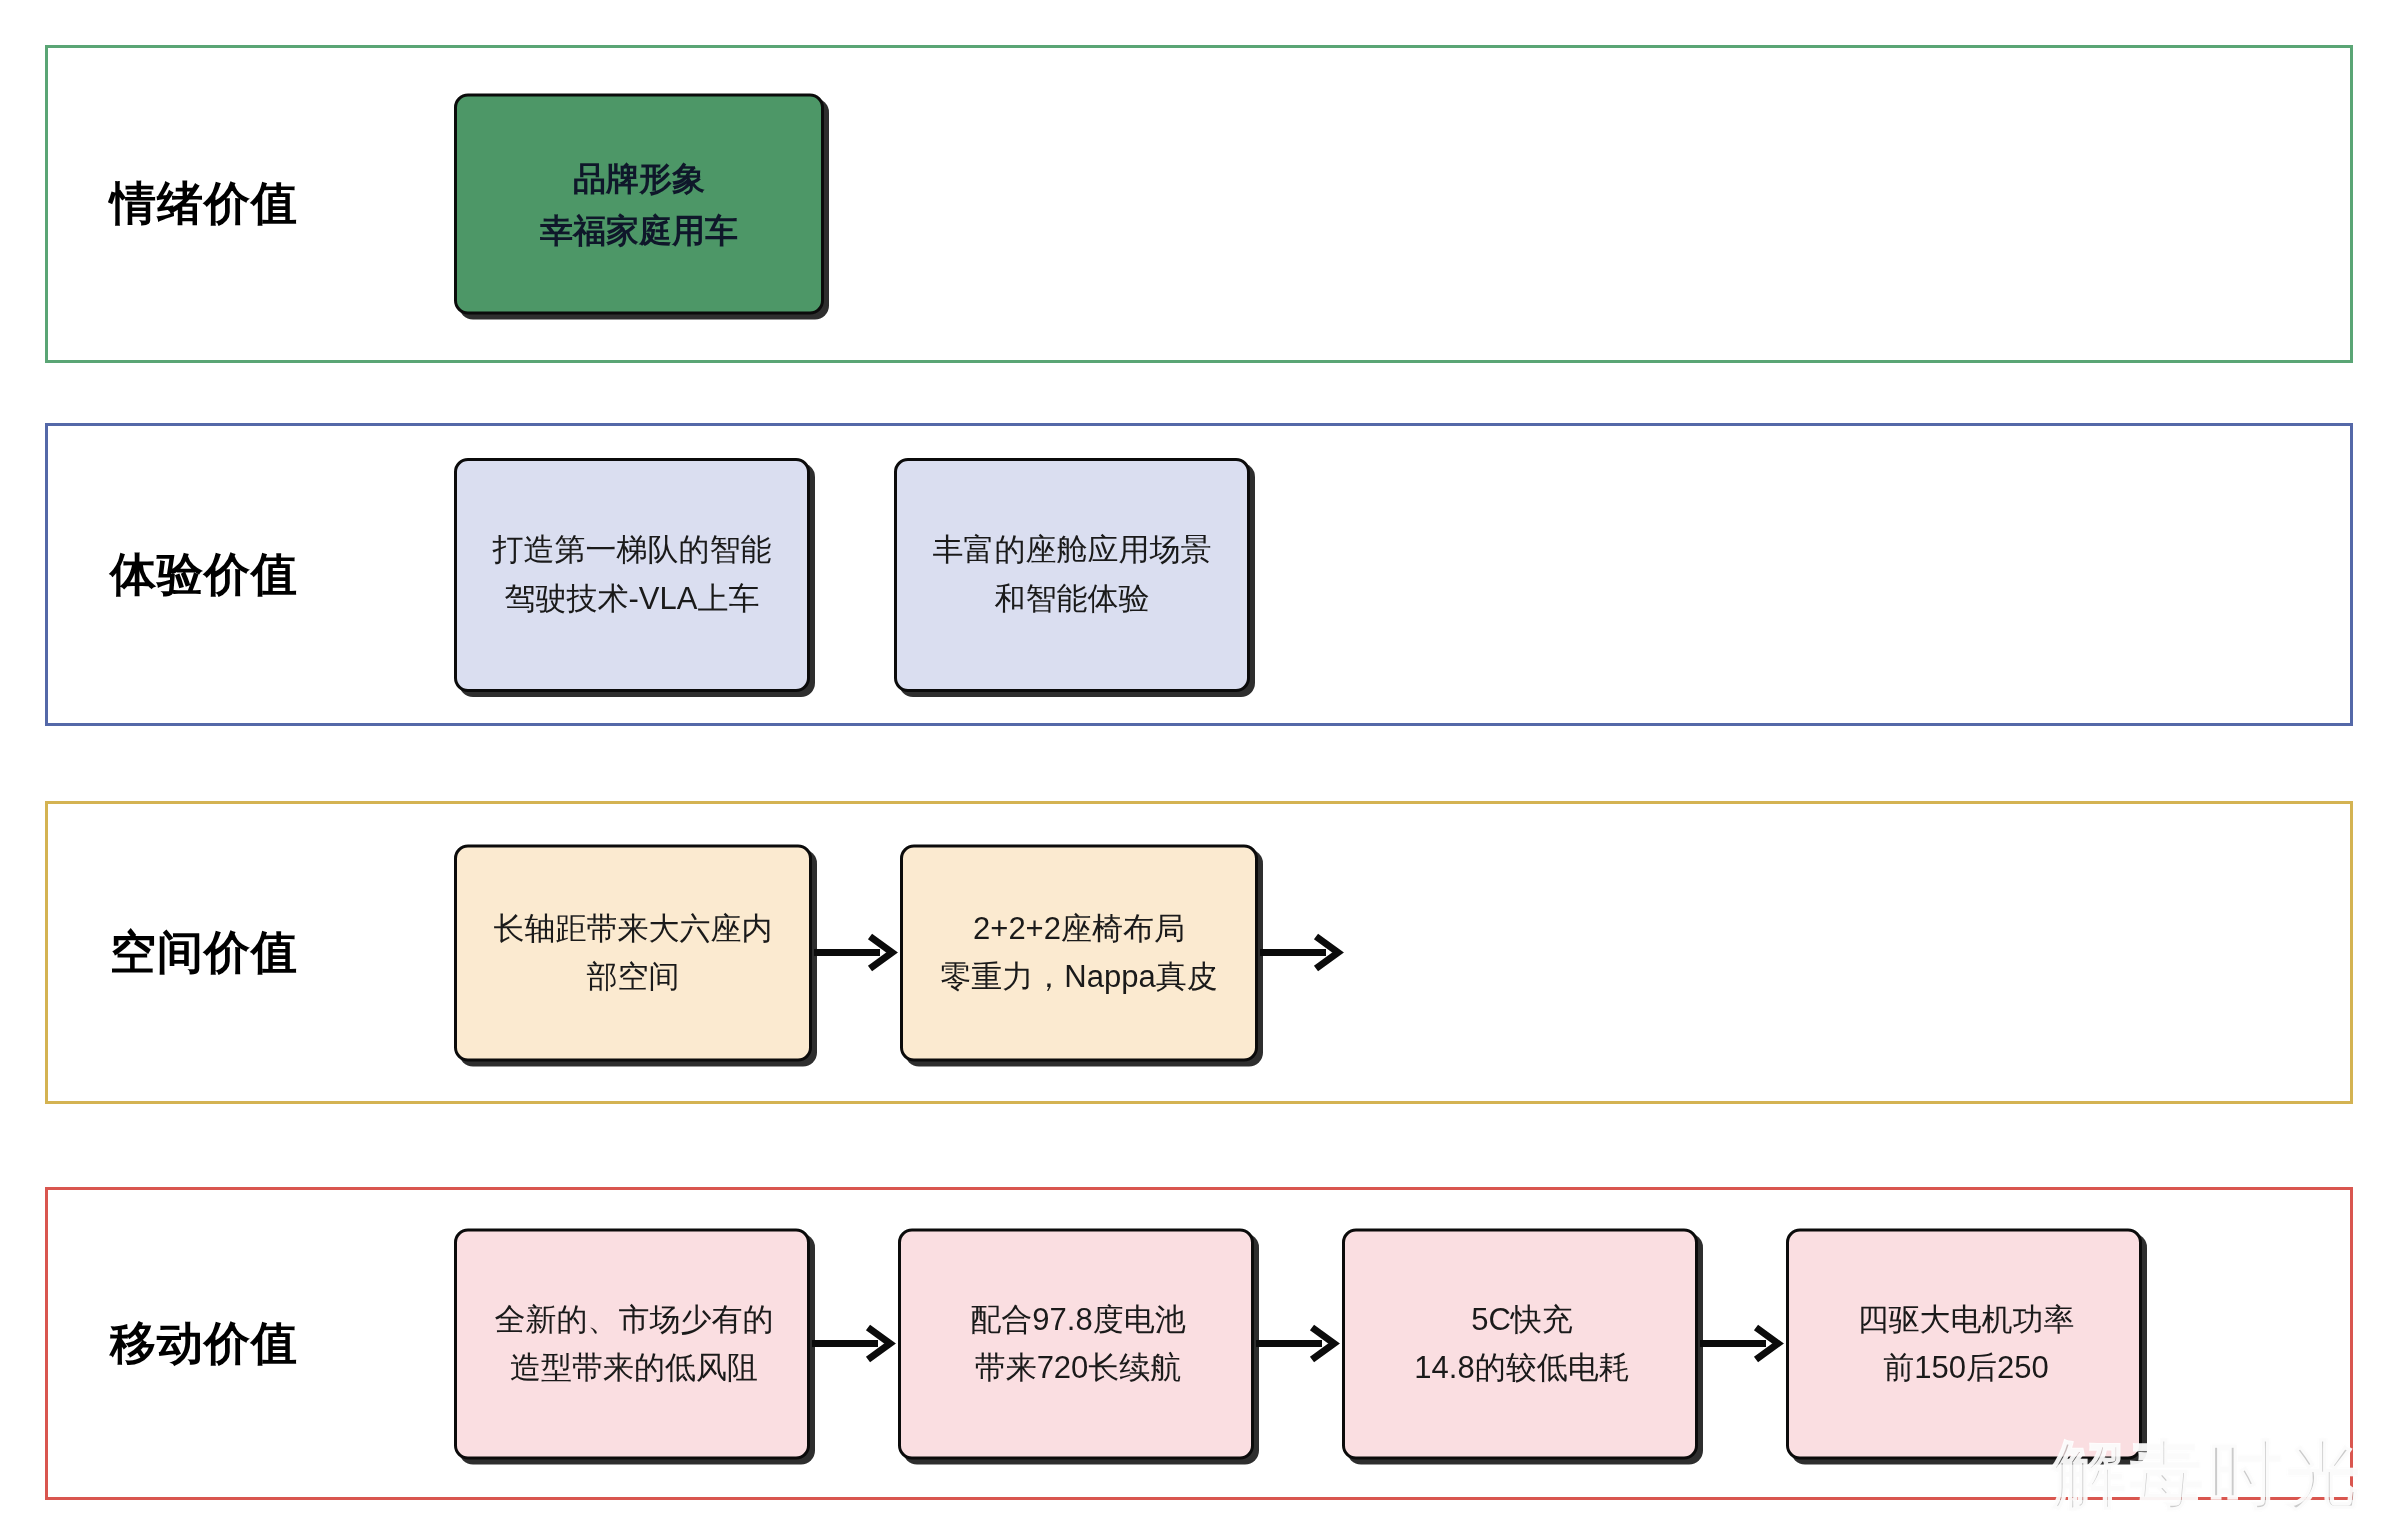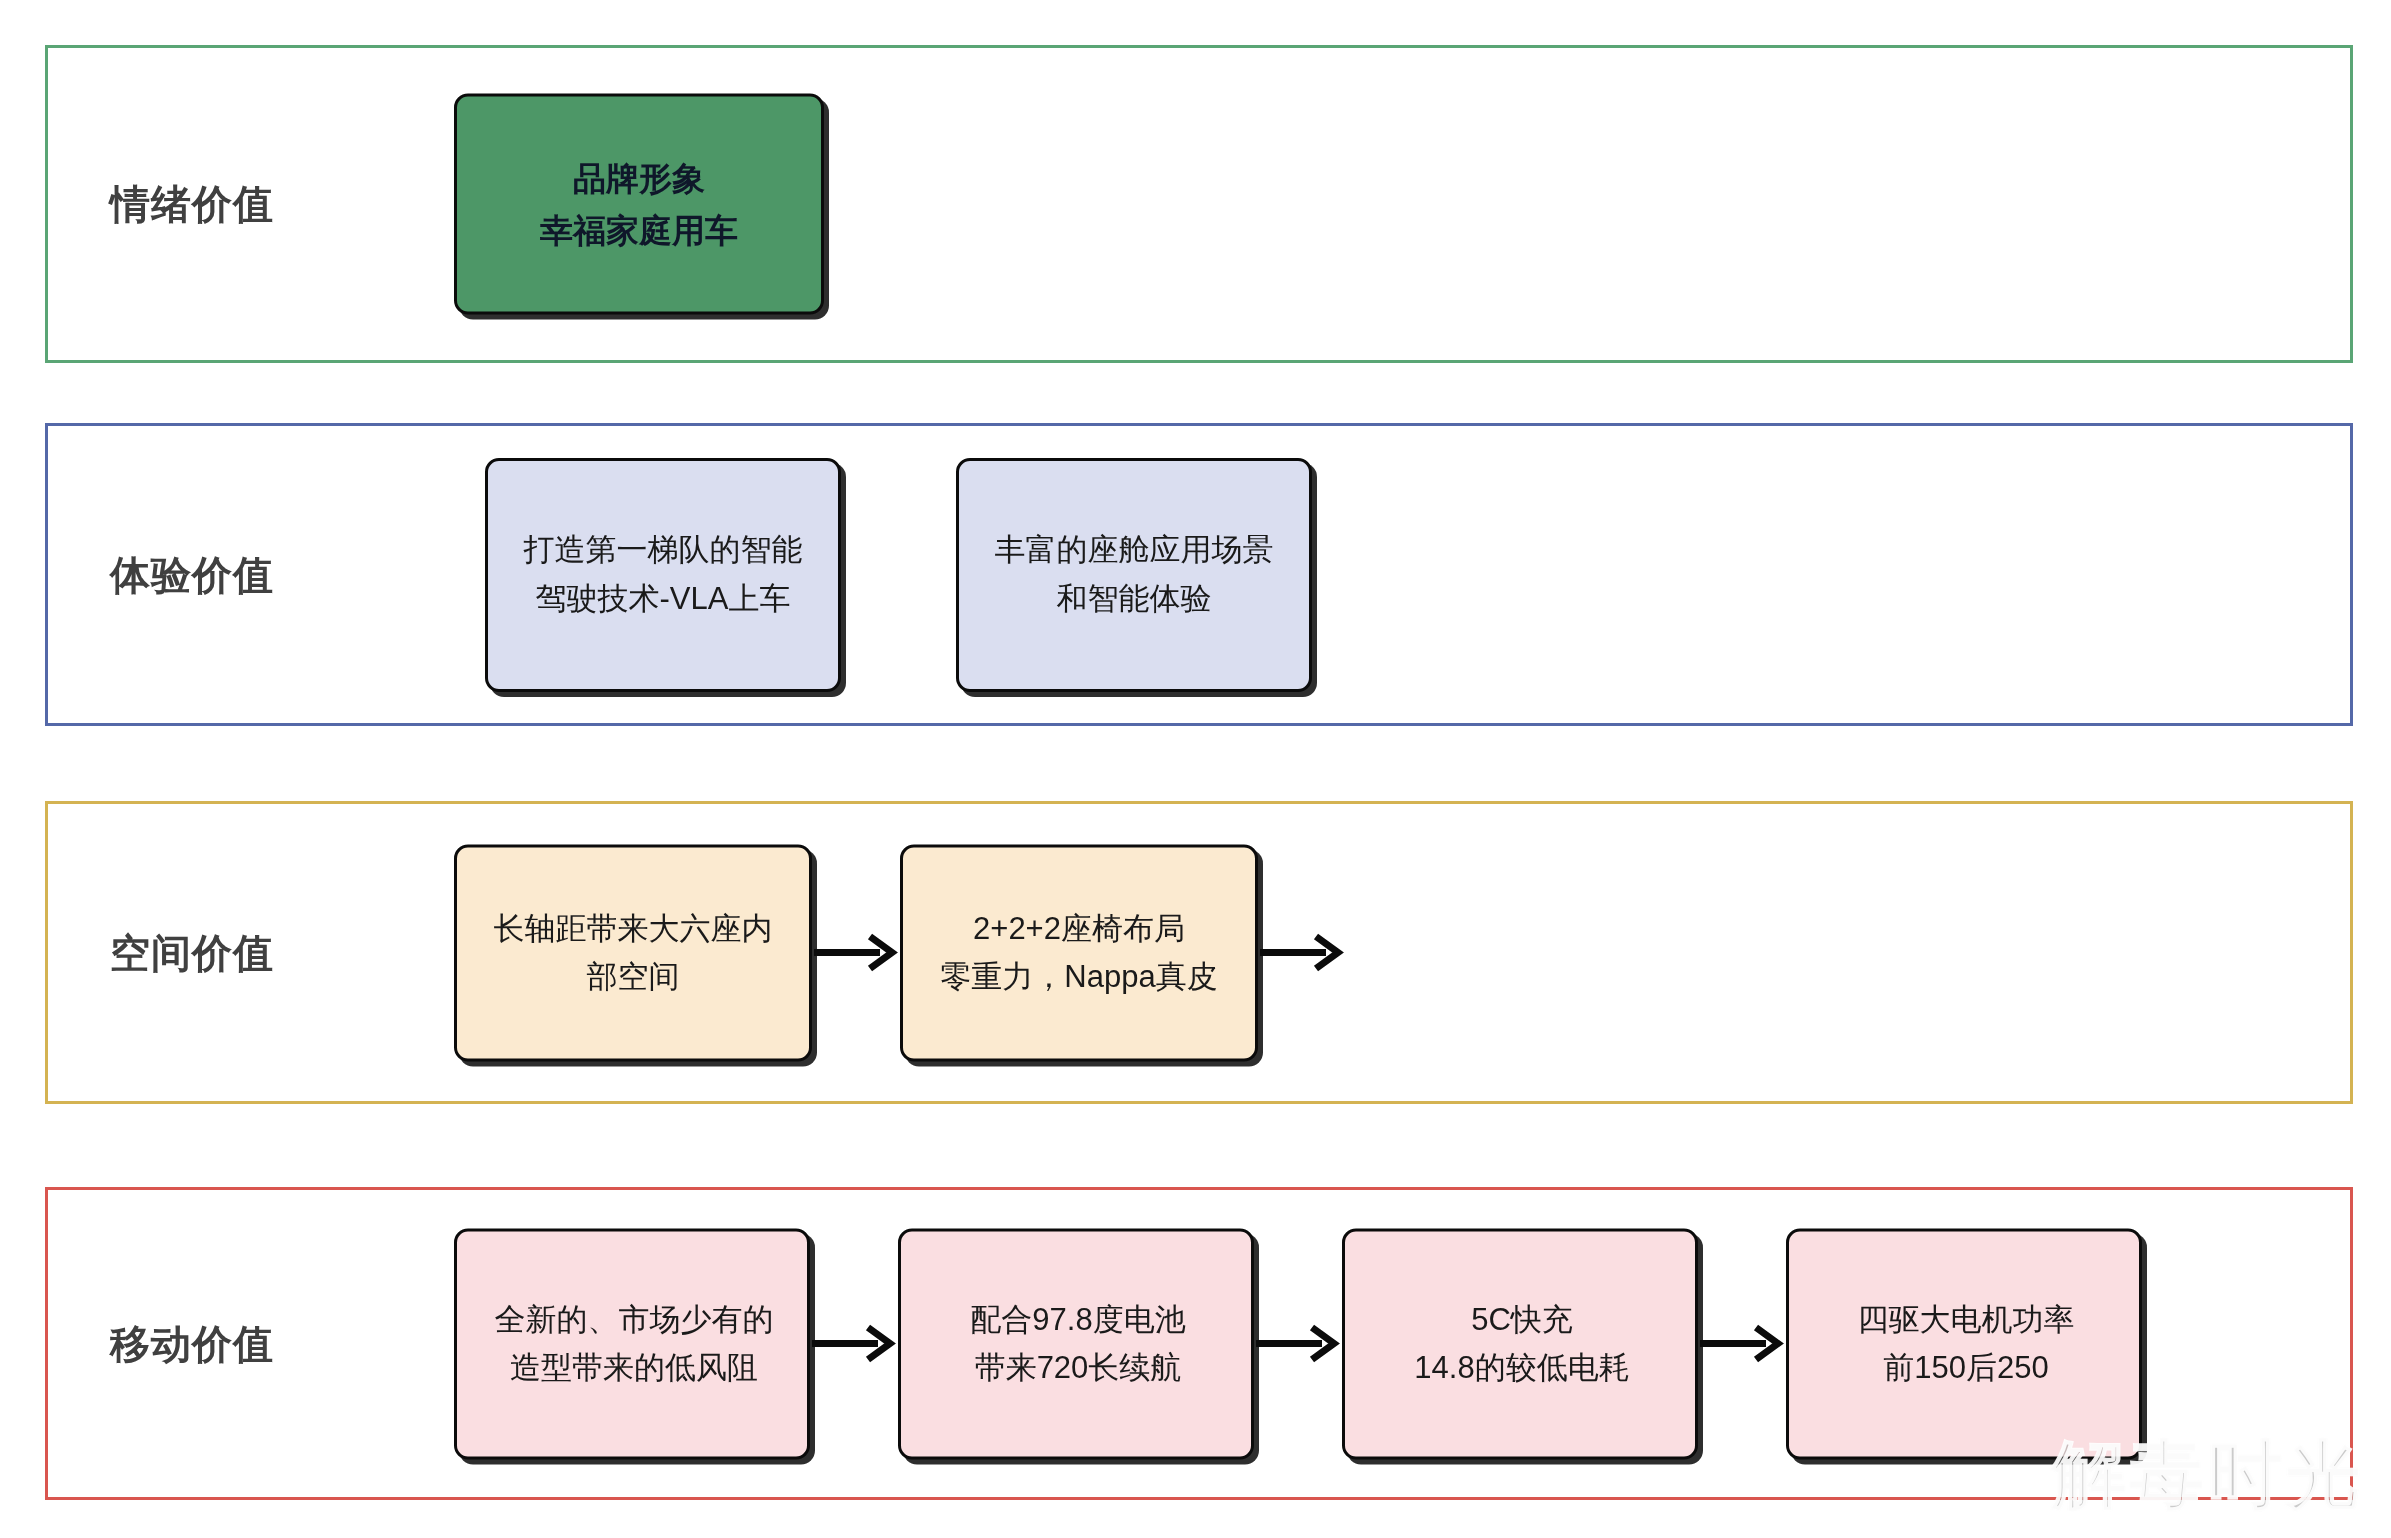--- a/index.html
+++ b/index.html
@@ -31,23 +31,23 @@
     border-width: 3px;
     display: flex;
     align-items: center;
   }
 
   .lane-label {
     position: absolute;
     left: 62px;
     top: 50%;
     transform: translateY(-50%);
-    font-size: 40px;
+    font-size: 46px;
     font-weight: bold;
-    color: #404040;
+    color: #000000;
     letter-spacing: 1px;
     white-space: nowrap;
   }
 
   
   .node-row {
     position: absolute;
     left: 406px;
     top: 50%;
     transform: translateY(-50%);
@@ -81,21 +81,20 @@
     width: 370px;
     height: 221px;
     font-size: 33px;
   }
 
   
   .node.peri {
     background: #dadef0;
     width: 356px;
     height: 234px;
-    margin-left: 31px;
   }
 
   
   .node.cream {
     background: #fbead0;
     width: 358px;
     height: 217px;
   }
 
   

